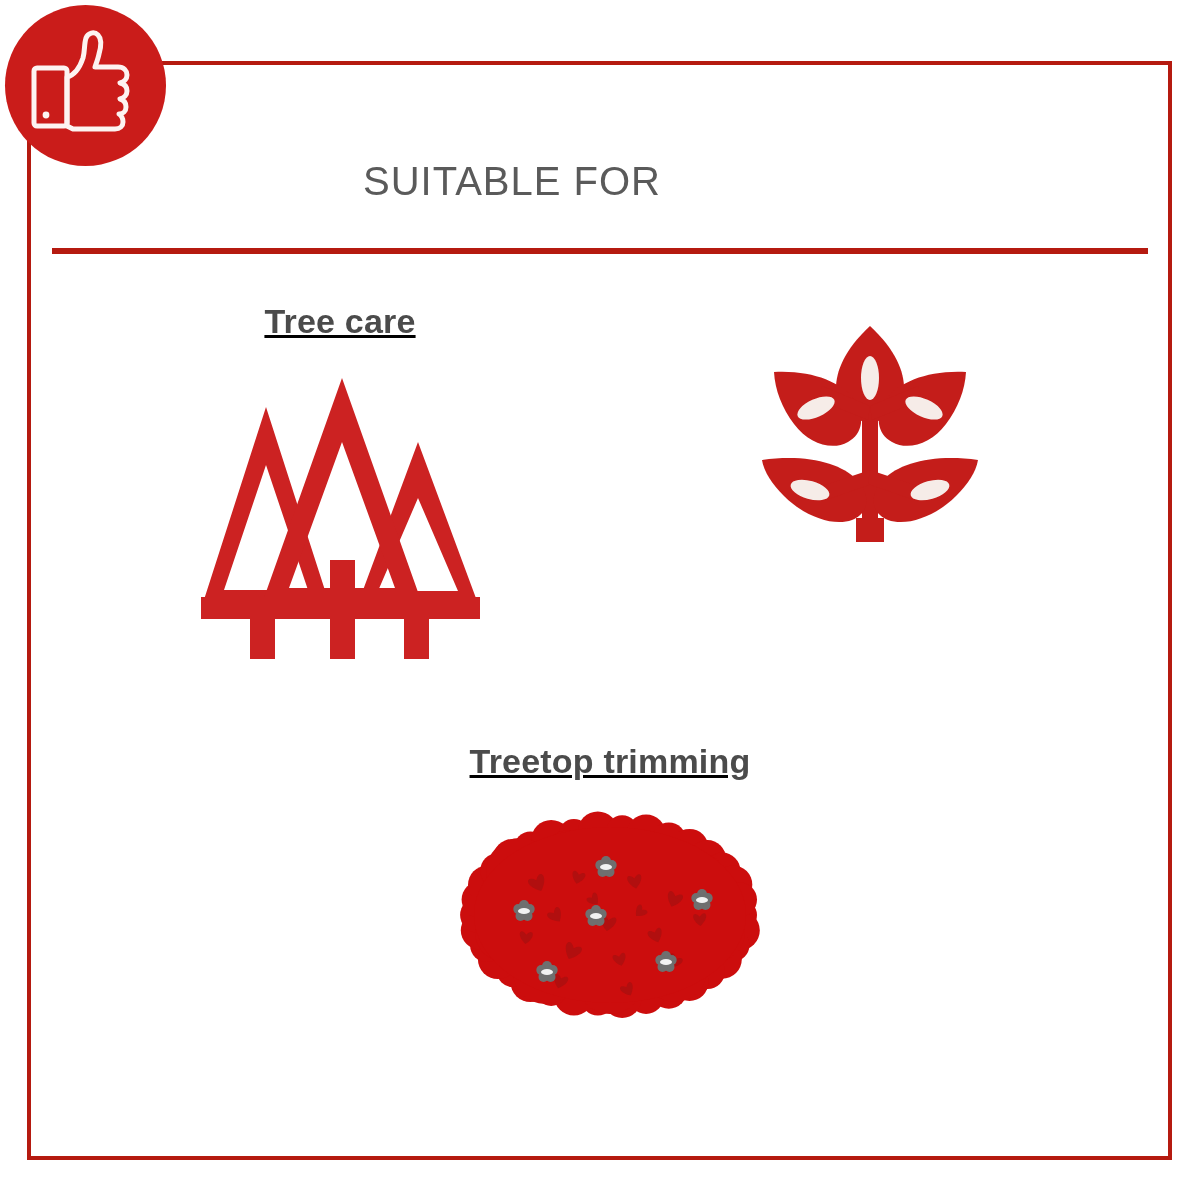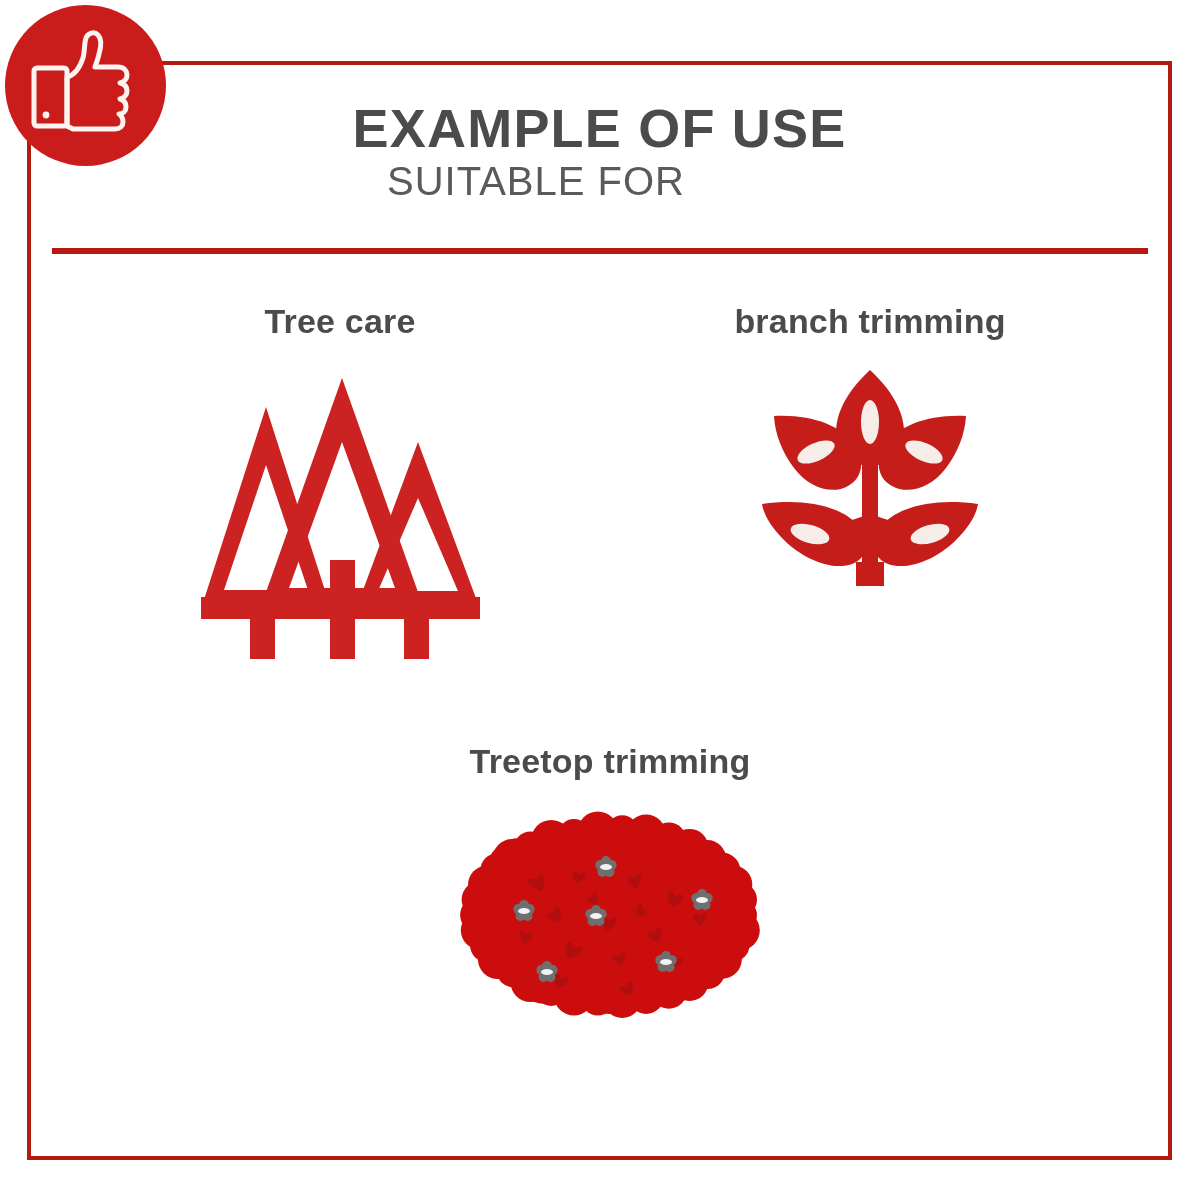--- a/index.html
+++ b/index.html
@@ -65,33 +65,32 @@
     position: absolute;
     left: 0;
     top: 100px;
     width: 970px;
     text-align: center;
     font-size: 40px;
     font-weight: normal;
     letter-spacing: 1px;
     color: #5a5a5a;
     line-height: 1;
-    margin-left: 24px;
   }
   #divider {
     position: absolute;
     left: 52px;
     top: 248px;
     width: 1096px;
     height: 6px;
     background: #b51a10;
   }
 
   
-  .cell { position: absolute; }
+  .cell { position: absolute; text-decoration: underline; }
   .cell-label {
     text-align: center;
     font-size: 34px;
     font-weight: bold;
     color: #4b4b4b;
     line-height: 1.28;
     letter-spacing: 0.2px;
   }
   .cell-art {
     display: flex;
@@ -107,21 +106,20 @@
   #cell-treetop .cell-art{ margin-top: 28px; }
 
   svg { overflow: visible; }
 </style>
 </head>
 <body>
 
 <div id="frame"></div>
 
 <div id="header">
-  <div id="title">EXAMPLE OF USE</div>
   <div id="subtitle">SUITABLE FOR</div>
 </div>
 <div id="divider"></div>
 
 <div id="badge">
   <svg width="161" height="161" viewBox="0 0 161 161">
 
     <rect x="29" y="63" width="33" height="58" rx="3" ry="3" fill="none" stroke="#fdf3f1" stroke-width="5"></rect>
     <circle cx="41" cy="110" r="3.4" fill="#fdf3f1"></circle>
 
@@ -166,21 +164,20 @@
         <rect x="60" y="247" width="25" height="40"></rect>
         <rect x="140" y="188" width="25" height="99"></rect>
         <rect x="214" y="247" width="25" height="40"></rect>
       </g>
     </svg>
   </div>
 </div>
 
 <div class="cell" id="cell-branch">
   <div class="cell-label">
-    <div>branch trimming</div>
   </div>
   <div class="cell-art">
     <svg width="228" height="228" viewBox="0 0 228 228">
       <g fill="#c41d1a">
 
         <path d="M106 70 L122 70 L122 200 L106 200 Z"></path>
 
         <path d="M100 198 L128 198 L128 222 L100 222 Z"></path>
 
         <path d="M114 6

